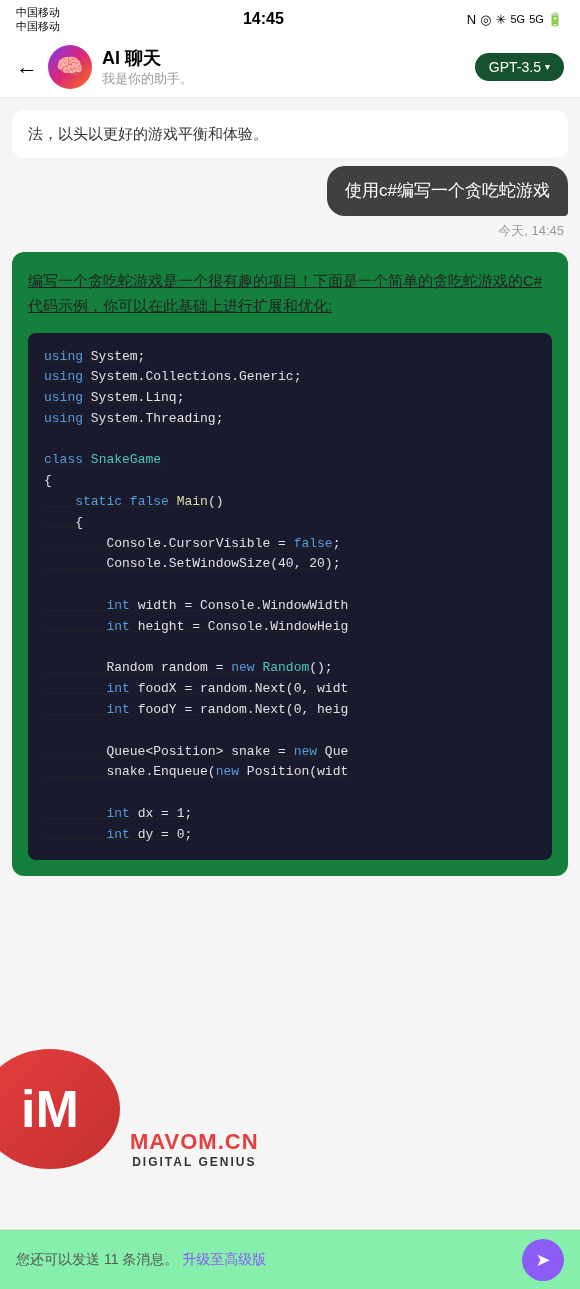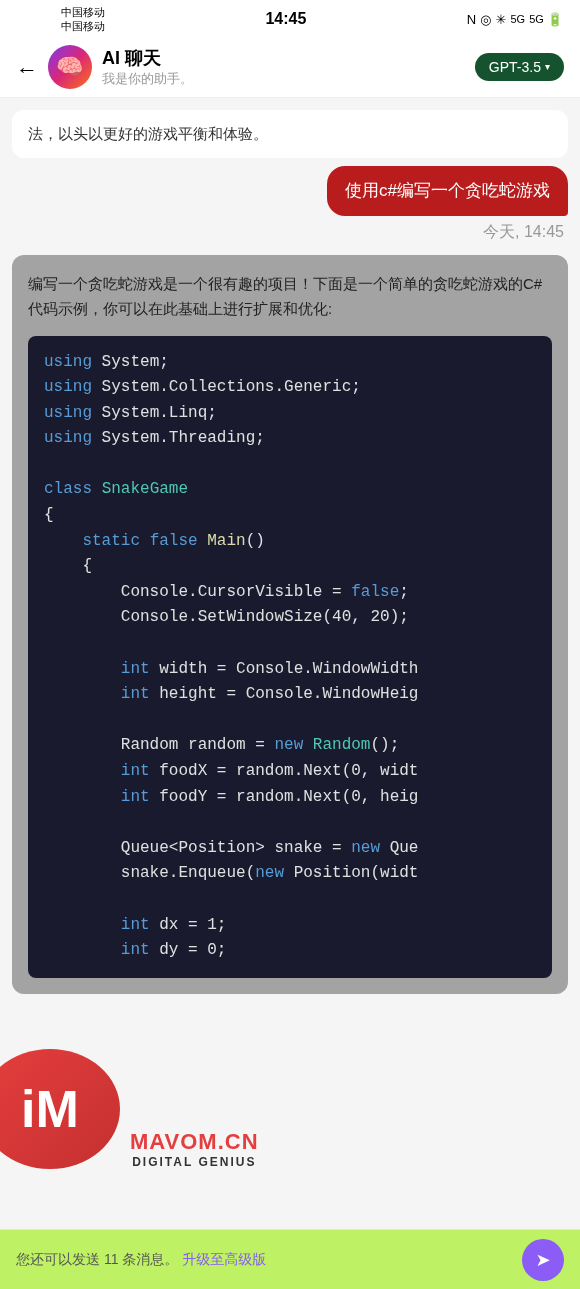--- a/index.html
+++ b/index.html
@@ -13,21 +13,20 @@
     }
 
     
     .status-bar {
       background: #fff;
       display: flex;
       justify-content: space-between;
       align-items: center;
       padding: 6px 16px 4px 16px;
       height: 36px;
-      margin-left: 45px;
     }
     .status-left {
       display: flex;
       flex-direction: column;
       font-size: 11px;
       color: #000;
       line-height: 1.3;
     }
     .status-time {
       font-size: 16px;
@@ -125,60 +124,61 @@
     }
 
     
     .user-msg-wrapper {
       display: flex;
       justify-content: flex-end;
       padding: 0 12px;
       margin-bottom: 6px;
     }
     .user-msg {
-      background: #b91c1c;
+      background: #404040;
       color: #fff;
       border-radius: 18px 18px 4px 18px;
       padding: 12px 18px;
       font-size: 17px;
       max-width: 75%;
       line-height: 1.5;
     }
     .user-msg-time {
       text-align: right;
-      font-size: 16px;
+      font-size: 13px;
       color: #999;
       padding-right: 16px;
       margin-bottom: 12px;
     }
 
     
     .ai-response {
-      background: #a3a3a3;
+      background: #15803d;
       margin: 0 12px;
       border-radius: 12px;
       padding: 16px;
       font-size: 15px;
       color: #222;
       line-height: 1.7;
+      text-decoration: underline;
     }
     .ai-text {
       margin-bottom: 14px;
     }
 
     
     .code-block {
       background: #1a1a2e;
       border-radius: 8px;
       padding: 14px 16px;
       overflow: hidden;
     }
     .code-content {
       font-family: 'Courier New', 'Menlo', monospace;
-      font-size: 16px;
+      font-size: 13px;
       color: #e0e0e0;
       line-height: 1.6;
       white-space: pre;
       overflow-x: hidden;
     }
     .kw { color: #569cd6; }
     .cls { color: #4ec9b0; }
     .fn { color: #dcdcaa; }
 
     
@@ -229,21 +229,21 @@
       color: #333;
       letter-spacing: 2px;
     }
 
     
     .bottom-bar {
       position: fixed;
       bottom: 0;
       width: 580px;
       height: 60px;
-      background: #bef264;
+      background: #86efac;
       border-top: 1px solid #e5e5e5;
       display: flex;
       align-items: center;
       padding: 0 16px;
       margin-top: 11px;
     }
     .bottom-msg-info {
       flex: 1;
       font-size: 14px;
       color: #555;

